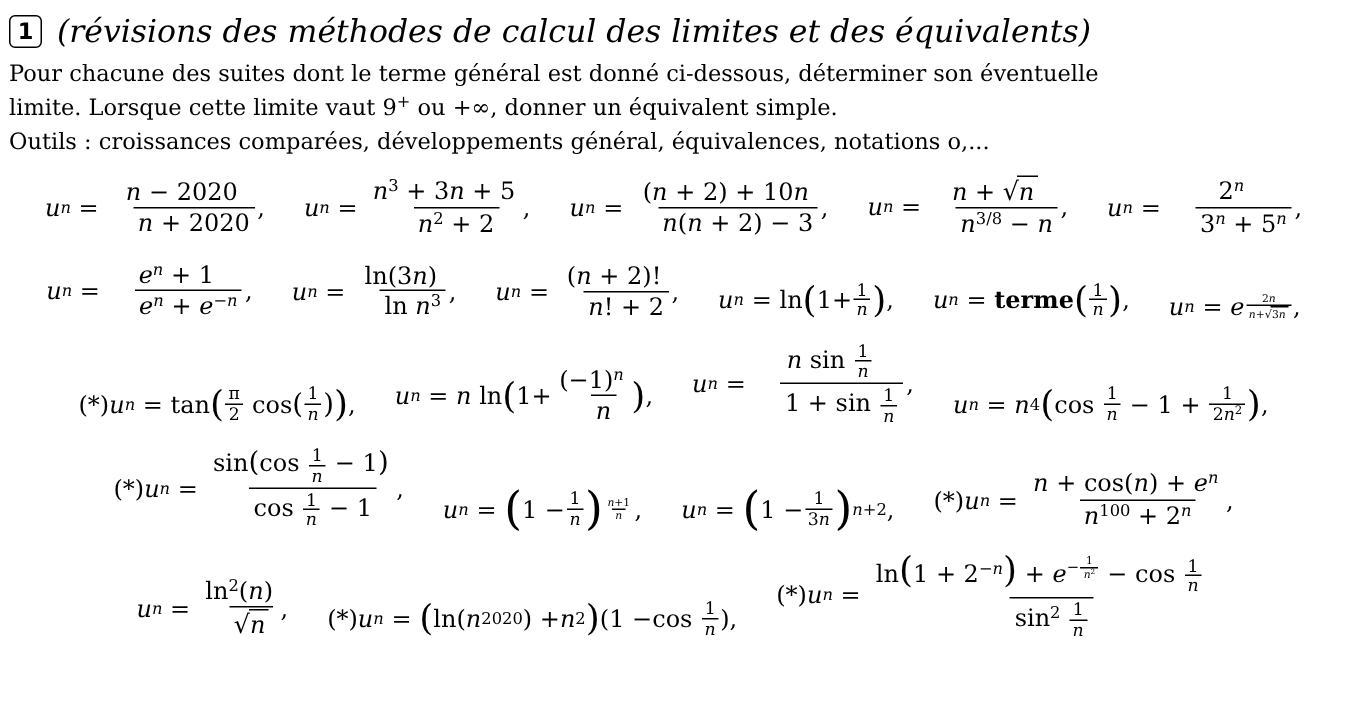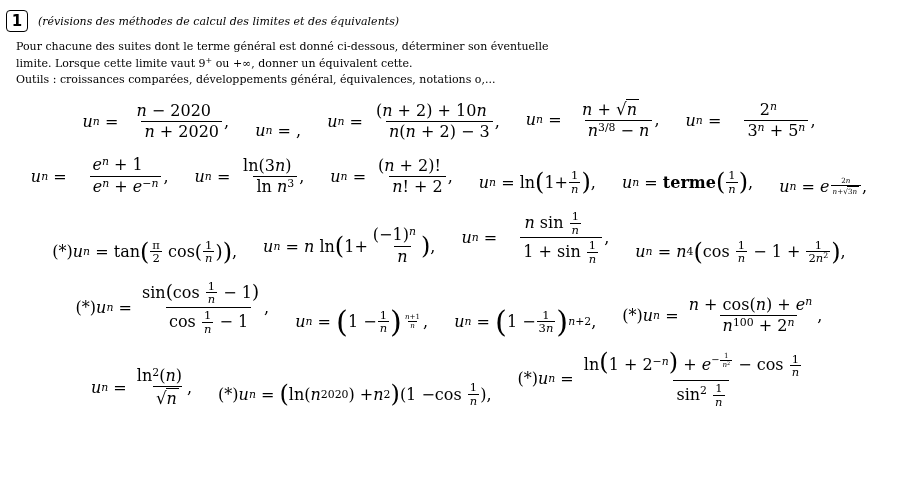--- a/index.html
+++ b/index.html
@@ -38,27 +38,27 @@
     border-radius: 4px;
     font-family: "DejaVu Sans", sans-serif;
     font-weight: bold;
     font-size: 15px;
     line-height: 1;
     padding: 0 4px;
     box-sizing: border-box;
   }
   .ex-title {
     font-style: italic;
-    font-size: 11px;
+    font-size: 21px;
     font-family: "DejaVu Serif", serif;
   }
   
   .statement {
-    padding: 5px 8px 0 16px;
-    font-size: 11px;
+    padding: 5px 8px 0 6px;
+    font-size: 15px;
     line-height: 1.42;
   }
   .statement div { white-space: nowrap; }
   
   .rows {
     padding-top: 12px;
   }
   .mrow {
     display: flex;
     justify-content: center;
@@ -126,40 +126,43 @@
 <div class="page">
 
   <div class="ex-header">
     <span class="ex-num">1</span>
     <span class="ex-title">(révisions des méthodes de calcul des limites et des équivalents)</span>
   </div>
 
   <div class="statement">
     <div>Pour chacune des suites dont le terme général est donné ci-dessous, déterminer son éventuelle</div>
     <div>
-      <span>limite. Lorsque cette limite vaut 9</span><span class="up">+</span><span> ou +∞, donner un équivalent cette.</span>
+      <span>limite. Lorsque cette limite vaut 9</span><span class="up">+</span><span> ou +∞, donner un équivalent simple.</span>
     </div>
     <div>Outils : croissances comparées, développements général, équivalences, notations o,...</div>
   </div>
 
   <div class="rows">
 
     <div class="mrow r1">
 
       <span class="item">
         <span class="var">u</span><span class="sub">n</span>&nbsp;=&nbsp;
         <span class="frac">
             <span class="num"><span class="var">n</span> − 2020</span>
             <span class="den"><span class="var">n</span> + 2020</span>
           </span><span>,</span>
       </span>
 
       <span class="item">
         <span class="var">u</span><span class="sub">n</span>&nbsp;=&nbsp;
-        <span>,</span>
+        <span class="frac">
+            <span class="num"><span class="var">n</span><span class="sup">3</span> + 3<span class="var">n</span> + 5</span>
+            <span class="den"><span class="var">n</span><span class="sup">2</span> + 2</span>
+          </span><span>,</span>
       </span>
 
       <span class="item">
         <span class="var">u</span><span class="sub">n</span>&nbsp;=&nbsp;
         <span class="frac">
             <span class="num">(<span class="var">n</span> + 2) + 10<span class="var">n</span></span>
             <span class="den"><span class="var">n</span>(<span class="var">n</span> + 2) − 3</span>
           </span><span>,</span>
       </span>
 

